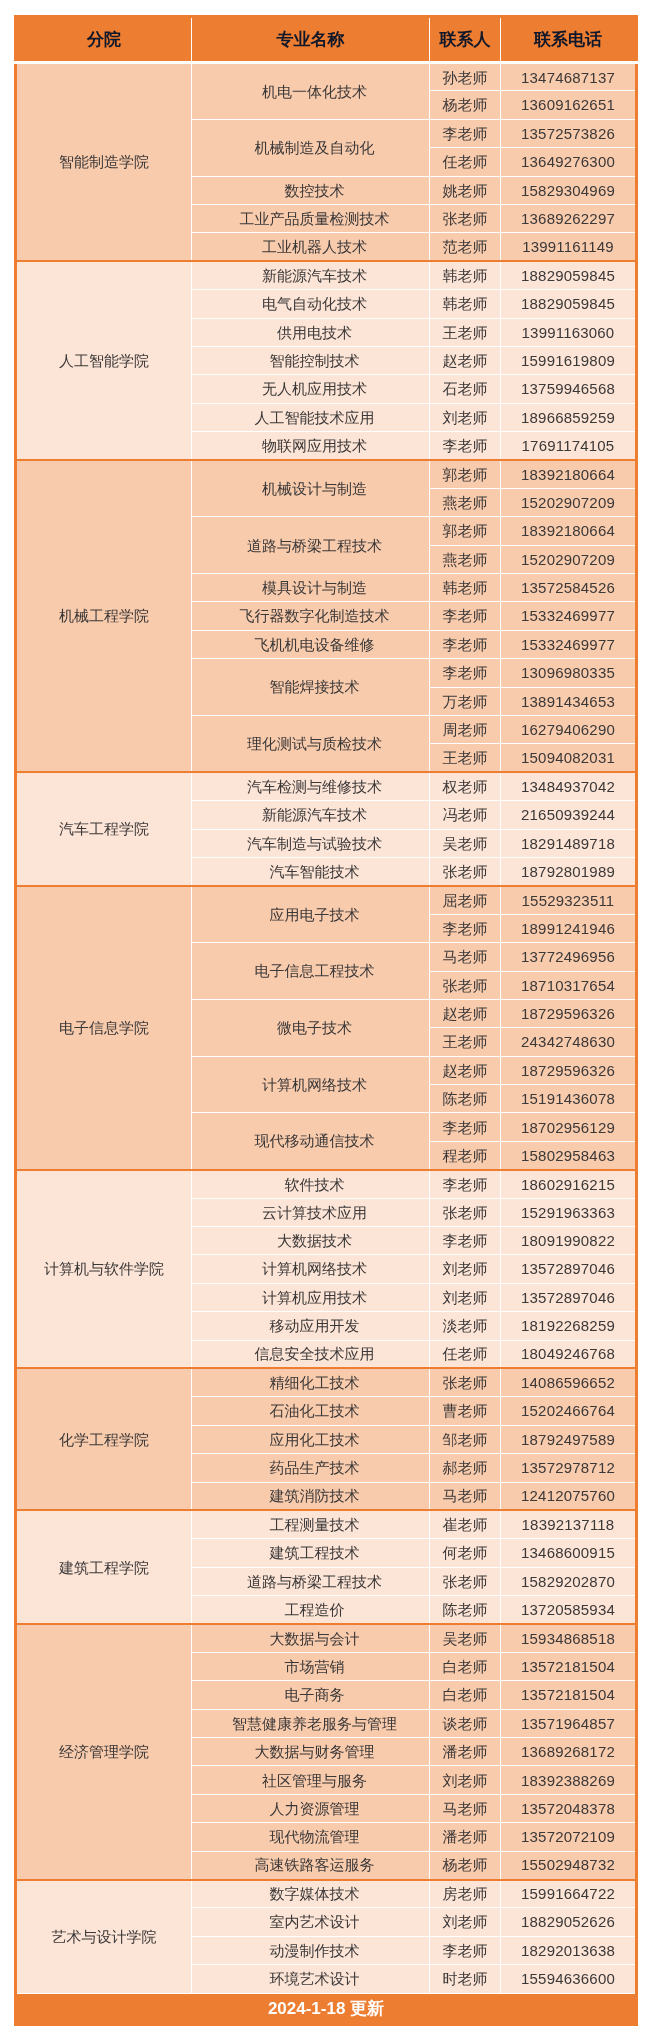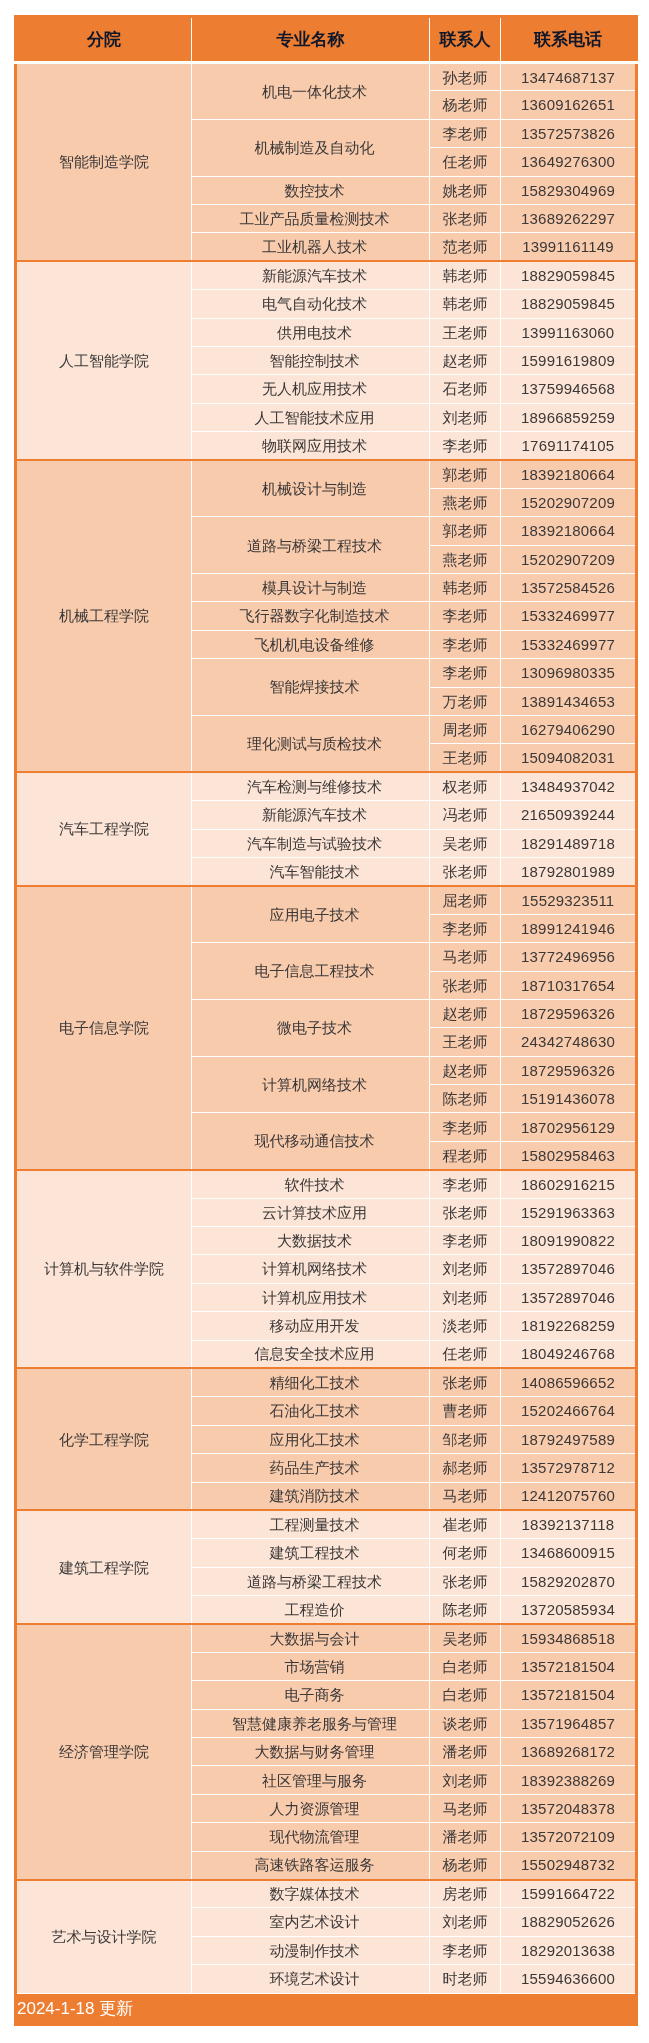--- a/index.html
+++ b/index.html
@@ -50,23 +50,23 @@
   tr.g-light td{background:var(--g-light);}
   tr.group-start td{border-top:2.5px solid var(--orange);}
   td.college{text-align:center;font-size:15px;}
   td.major{text-align:center;padding-left:8px;}
   td.person{text-align:center;}
   td.phone{text-align:center;letter-spacing:0.2px;}
   tfoot td{
     background:var(--orange);
     border:1px solid var(--orange);
     color:#ffffff;
-    font-weight:normal;
+    font-weight:bold;
     font-size:17px;
-    text-align:left;
+    text-align:center;
     height:31px;
     padding:0;
   }
 </style>
 </head>
 <body>
 
 <div class="wrap">
   <table>
     <colgroup>

